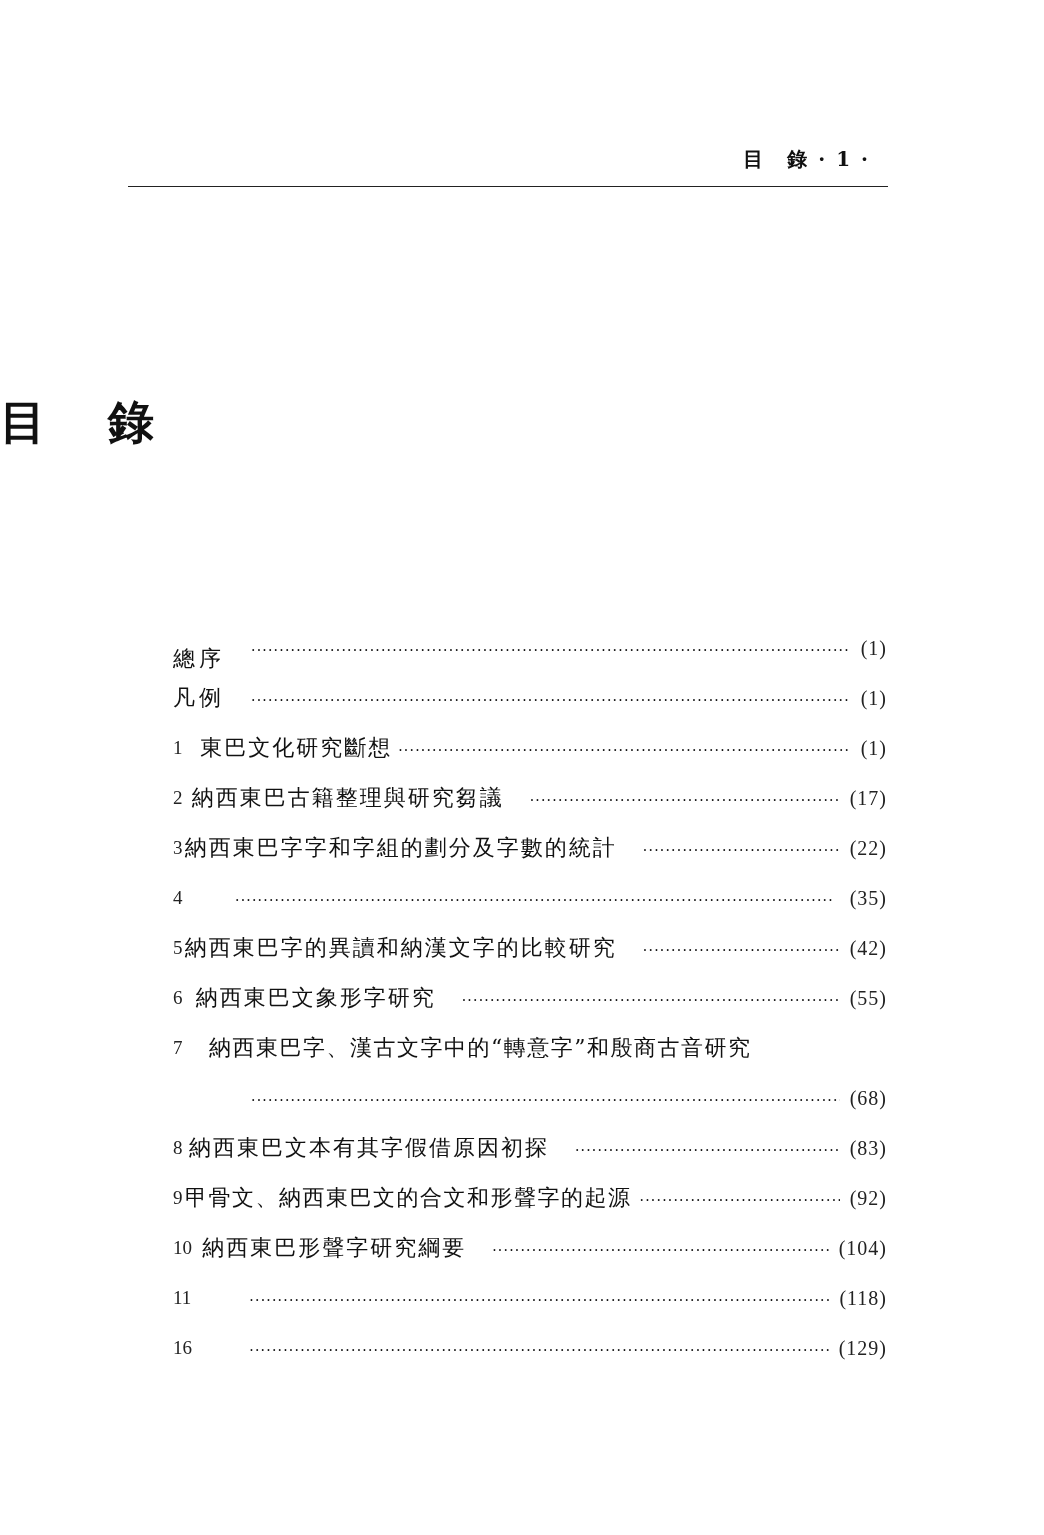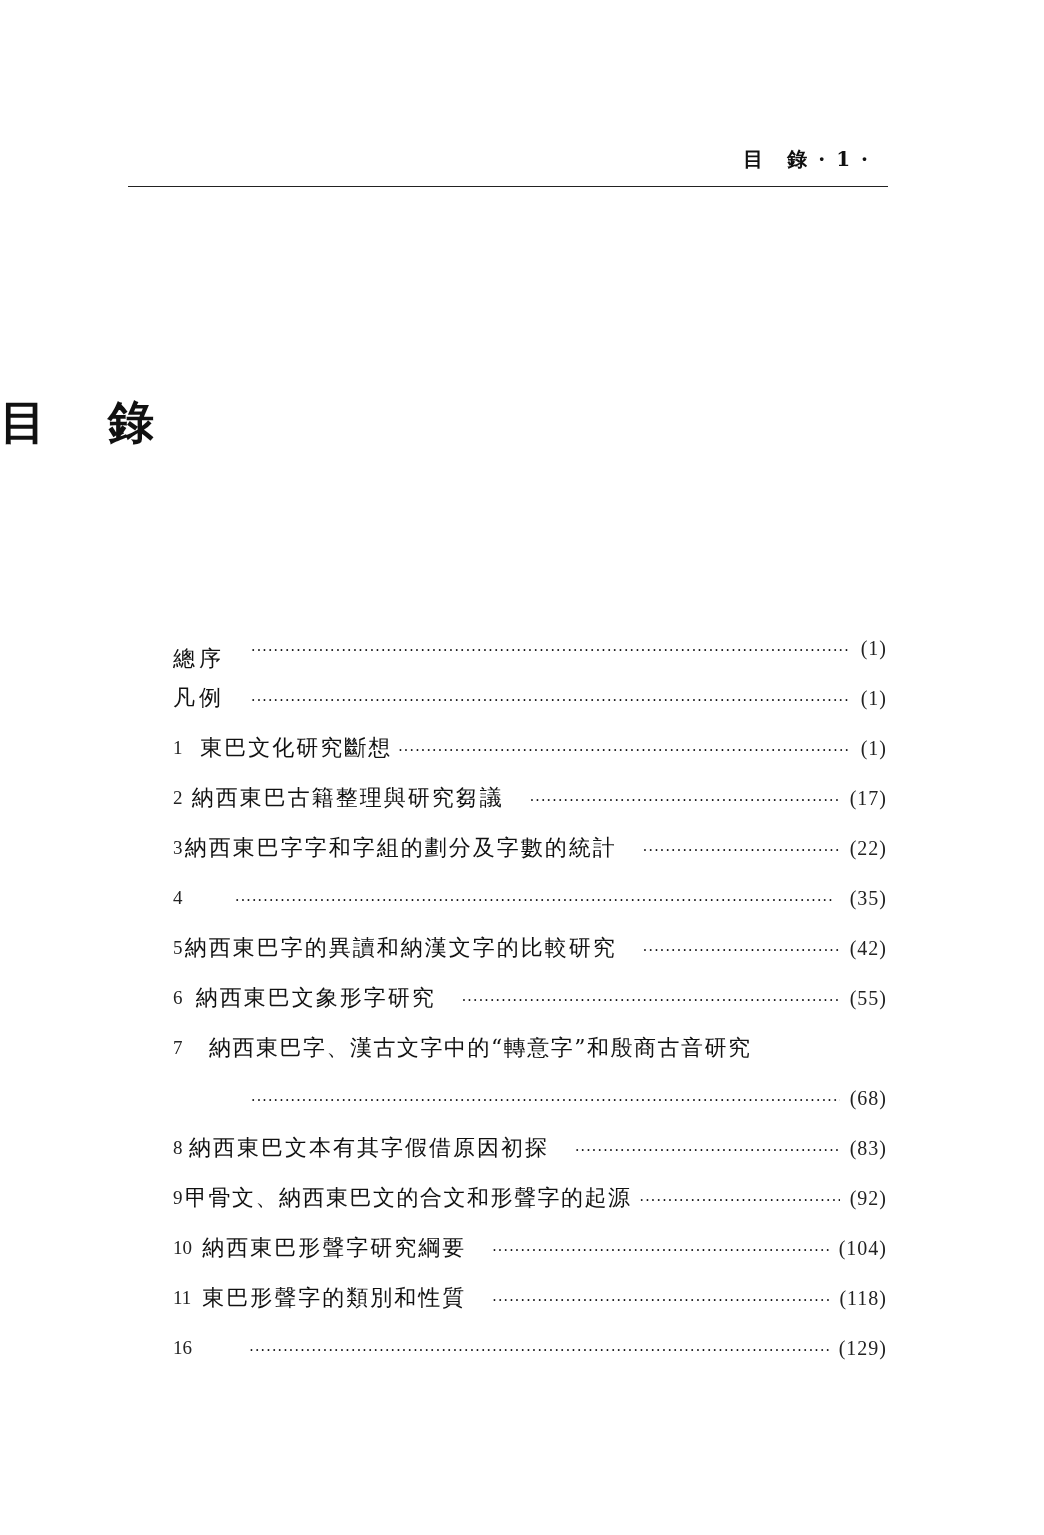--- a/index.html
+++ b/index.html
@@ -186,21 +186,20 @@
 
   <div class="toc-row" style="top:600px;">
     <span class="toc-num" style="width:52px;">10</span>
     <span class="toc-title">納西東巴形聲字研究綱要</span>
     <span class="toc-leader" style="margin-left:26px;">··········································································································</span>
     <span class="toc-page">(104)</span>
   </div>
 
   <div class="toc-row" style="top:650px;">
     <span class="toc-num" style="width:52px;">11</span>
-    <span class="toc-title">東巴形聲字的類別和性質</span>
     <span class="toc-leader" style="margin-left:26px;">··········································································································</span>
     <span class="toc-page">(118)</span>
   </div>
 
   <div class="toc-row" style="top:700px;">
     <span class="toc-num" style="width:52px;">16</span>
     <span class="toc-leader" style="margin-left:26px;">··········································································································</span>
     <span class="toc-page">(129)</span>
   </div>
 

